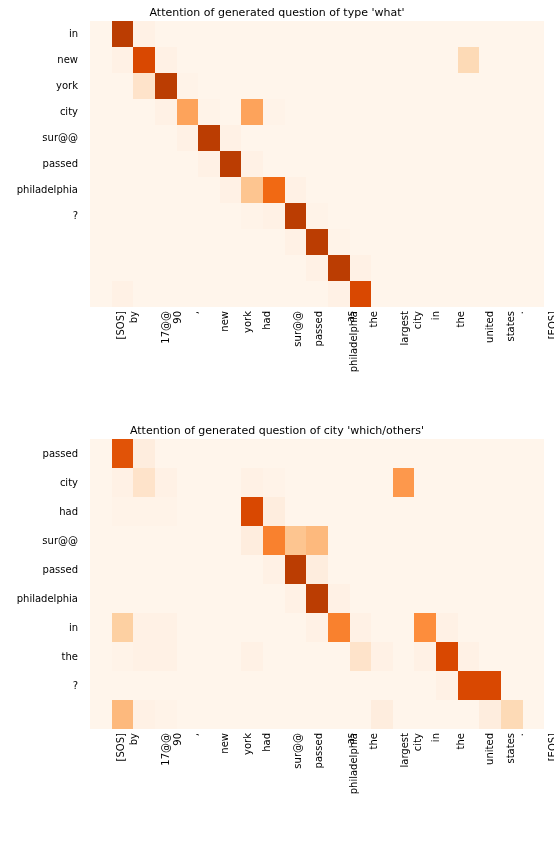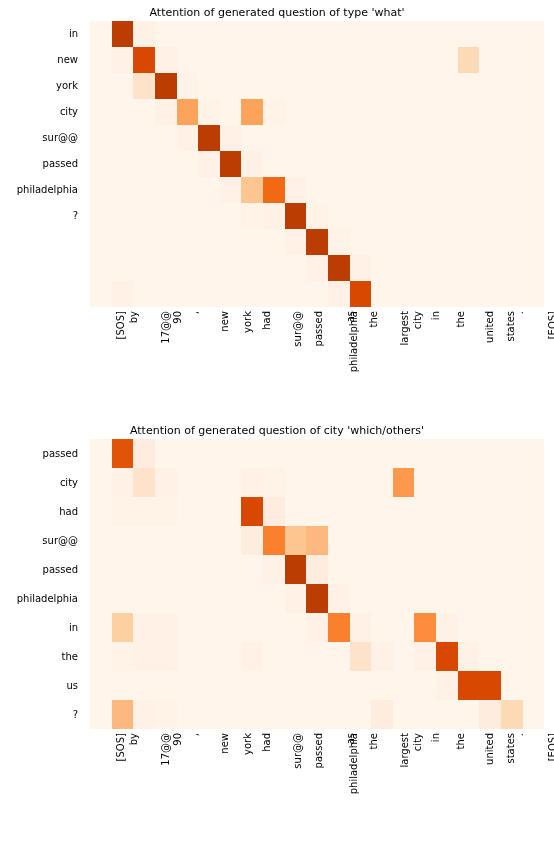--- a/index.html
+++ b/index.html
@@ -379,21 +379,20 @@
     <div style="position:relative;">
       <div class="ylab-col" id="ylabs-1">
           <div class="ylab-item">passed</div>
           <div class="ylab-item">city</div>
           <div class="ylab-item">had</div>
           <div class="ylab-item">sur@@</div>
           <div class="ylab-item">passed</div>
           <div class="ylab-item">philadelphia</div>
           <div class="ylab-item">in</div>
           <div class="ylab-item">the</div>
-          <div class="ylab-item">us</div>
           <div class="ylab-item">?</div>
         </div>
       <div class="heatmap-area">
         <div class="grid" id="grid-1">
             <div class="grid-row">
               <div class="grid-cell" style="background: rgb(255, 245, 235);"></div>
               <div class="grid-cell" style="background: rgb(225, 83, 7);"></div>
               <div class="grid-cell" style="background: rgb(254, 237, 222);"></div>
               <div class="grid-cell" style="background: rgb(255, 245, 235);"></div>
               <div class="grid-cell" style="background: rgb(255, 245, 235);"></div>

